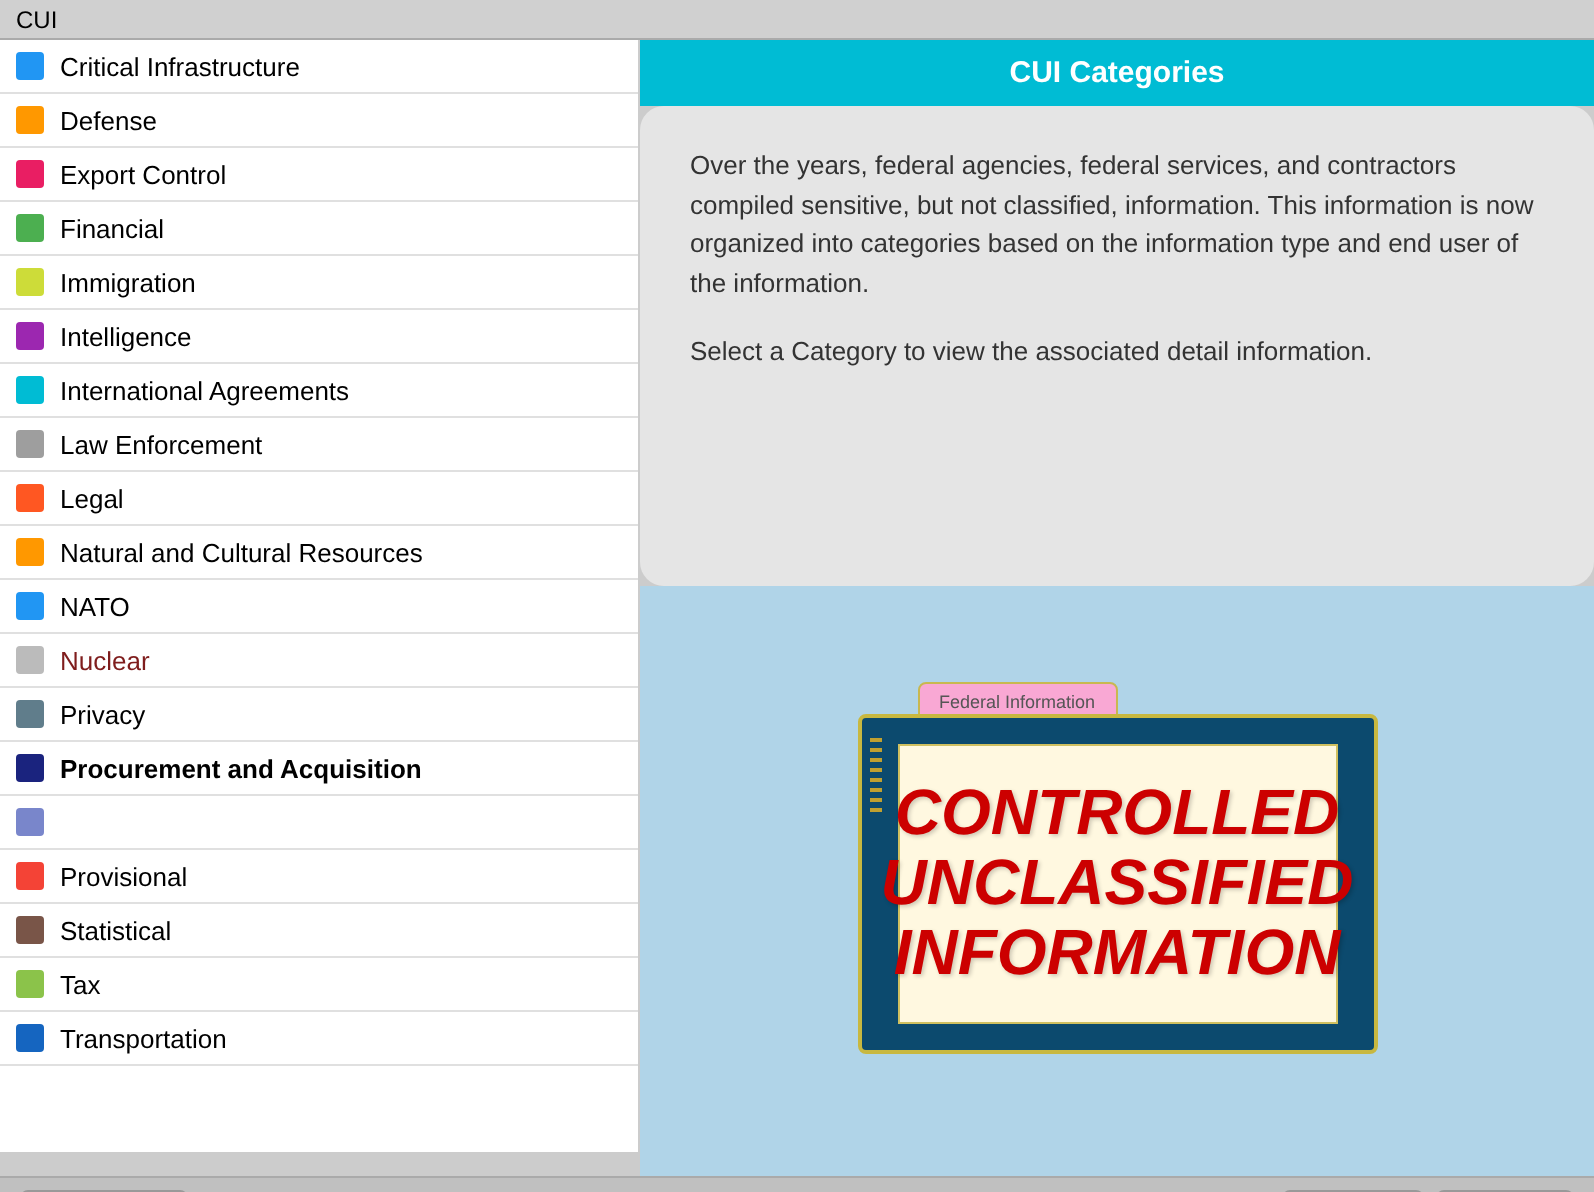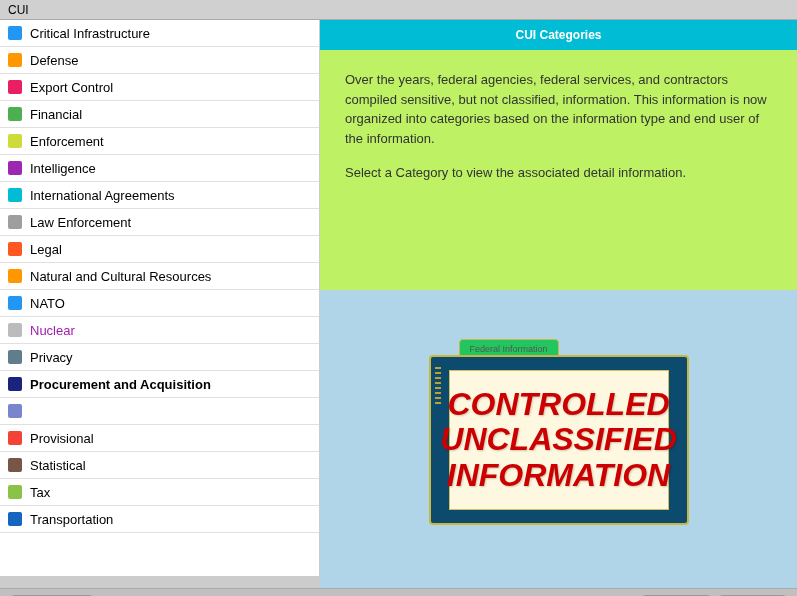--- a/index.html
+++ b/index.html
@@ -71,29 +71,30 @@
       flex: 1;
       display: flex;
       flex-direction: column;
     }
 
     .content-header {
       background: #00bcd4;
       color: white;
       text-align: center;
       padding: 8px;
-      font-size: 12px;
+      font-size: 15px;
       font-weight: bold;
     }
 
     .content-body {
-      background: #bef264;
+      background: #e5e5e5;
       padding: 20px 25px;
       flex: 1;
       max-height: 240px;
+      border-radius: 12px;
     }
 
     .content-body p {
       margin-bottom: 15px;
       line-height: 1.5;
       font-size: 13px;
       color: #333;
     }
 
     .content-image-area {
@@ -111,21 +112,21 @@
       width: 260px;
       height: 200px;
     }
 
     .folder-tab {
       position: absolute;
       top: 0;
       left: 30px;
       width: 100px;
       height: 20px;
-      background: #22c55e;
+      background: #f9a8d4;
       border-radius: 4px 4px 0 0;
       border: 1px solid #c8b850;
       font-size: 9px;
       color: #555;
       display: flex;
       align-items: center;
       justify-content: center;
     }
 
     .folder-body {
@@ -232,21 +233,21 @@
       <div class="sidebar-item">
         <div class="color-dot" style="background: rgb(233, 30, 99);"></div>
         <span class="sidebar-item-label">Export Control</span>
       </div>
       <div class="sidebar-item">
         <div class="color-dot" style="background: rgb(76, 175, 80);"></div>
         <span class="sidebar-item-label">Financial</span>
       </div>
       <div class="sidebar-item">
         <div class="color-dot" style="background: rgb(205, 220, 57);"></div>
-        <span class="sidebar-item-label">Enforcement</span>
+        <span class="sidebar-item-label">Immigration</span>
       </div>
       <div class="sidebar-item">
         <div class="color-dot" style="background: rgb(156, 39, 176);"></div>
         <span class="sidebar-item-label">Intelligence</span>
       </div>
       <div class="sidebar-item">
         <div class="color-dot" style="background: rgb(0, 188, 212);"></div>
         <span class="sidebar-item-label">International Agreements</span>
       </div>
       <div class="sidebar-item">
@@ -260,21 +261,21 @@
       <div class="sidebar-item">
         <div class="color-dot" style="background: rgb(255, 152, 0);"></div>
         <span class="sidebar-item-label">Natural and Cultural Resources</span>
       </div>
       <div class="sidebar-item">
         <div class="color-dot" style="background: rgb(33, 150, 243);"></div>
         <span class="sidebar-item-label">NATO</span>
       </div>
       <div class="sidebar-item disabled">
         <div class="color-dot" style="background: rgb(187, 187, 187);"></div>
-        <span class="sidebar-item-label" style="color: #a21caf;">Nuclear</span>
+        <span class="sidebar-item-label" style="color: #7f1d1d;">Nuclear</span>
       </div>
       <div class="sidebar-item">
         <div class="color-dot" style="background: rgb(96, 125, 139);"></div>
         <span class="sidebar-item-label">Privacy</span>
       </div>
       <div class="sidebar-item active">
         <div class="color-dot" style="background: rgb(26, 35, 126);"></div>
         <span class="sidebar-item-label" style="font-weight: bold;">Procurement and Acquisition</span>
       </div>
       <div class="sidebar-item">

